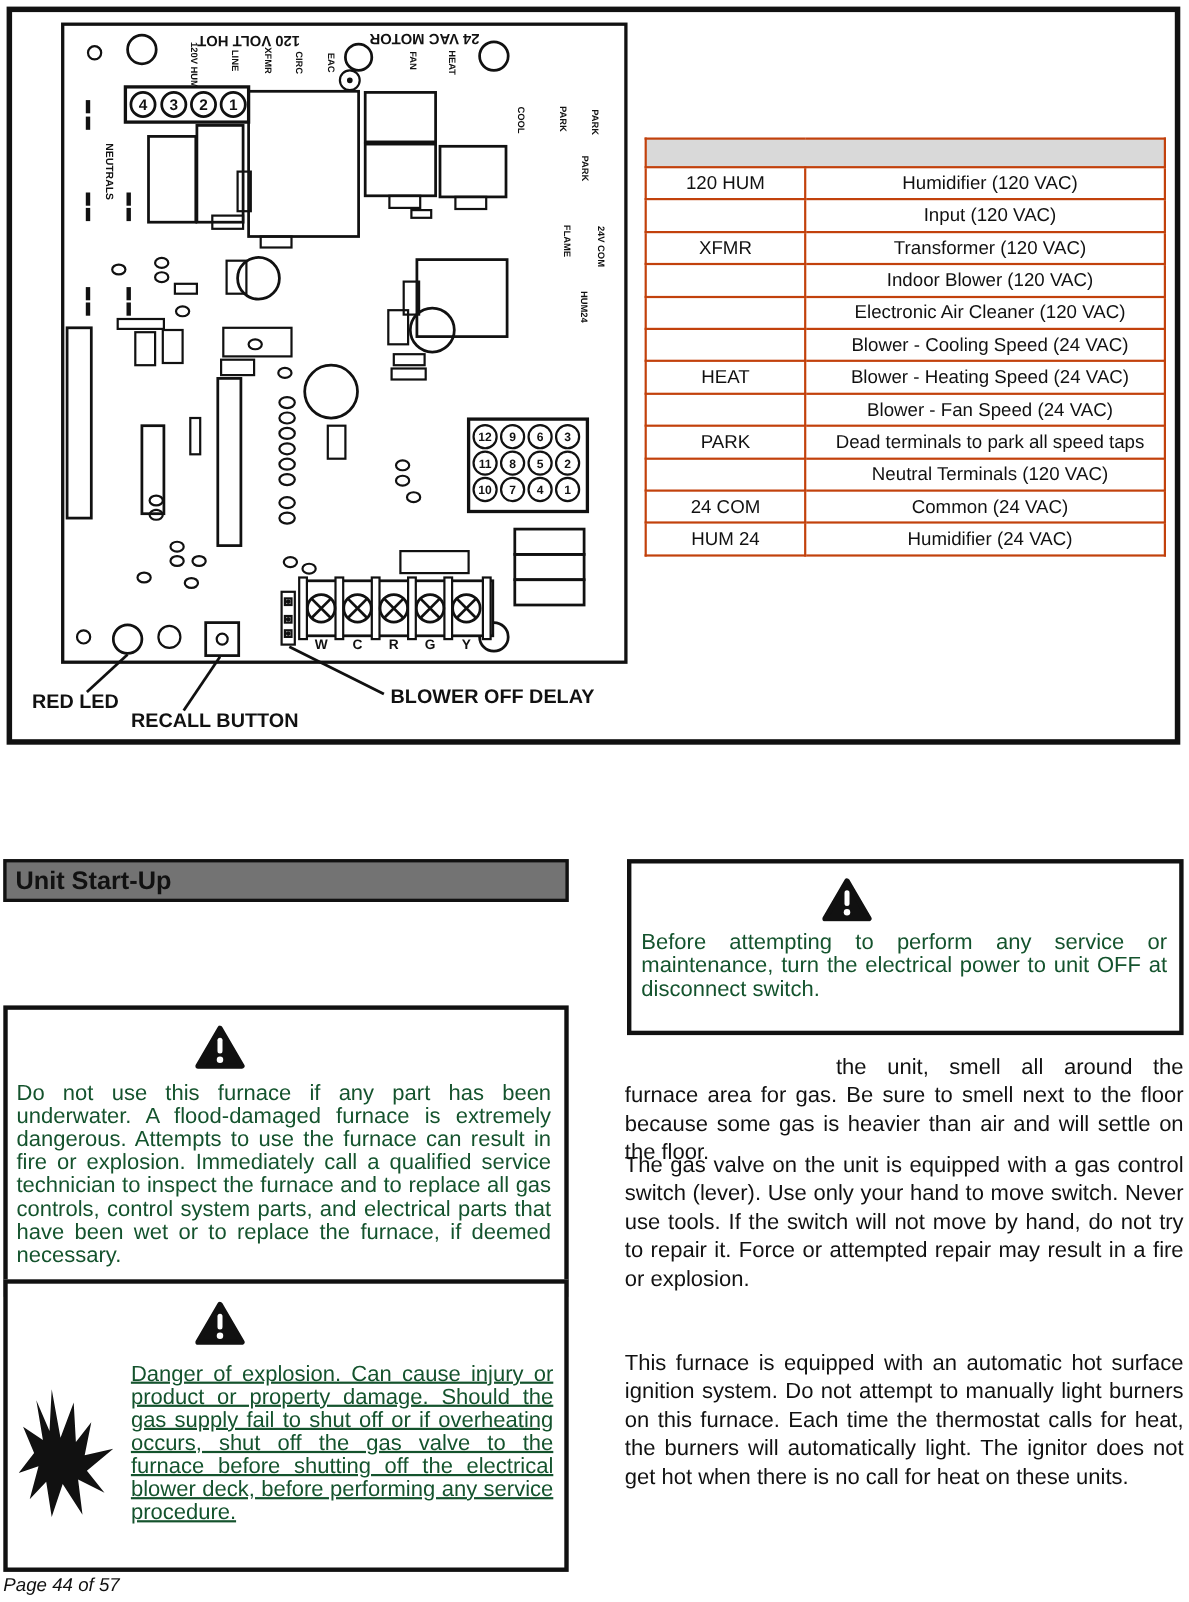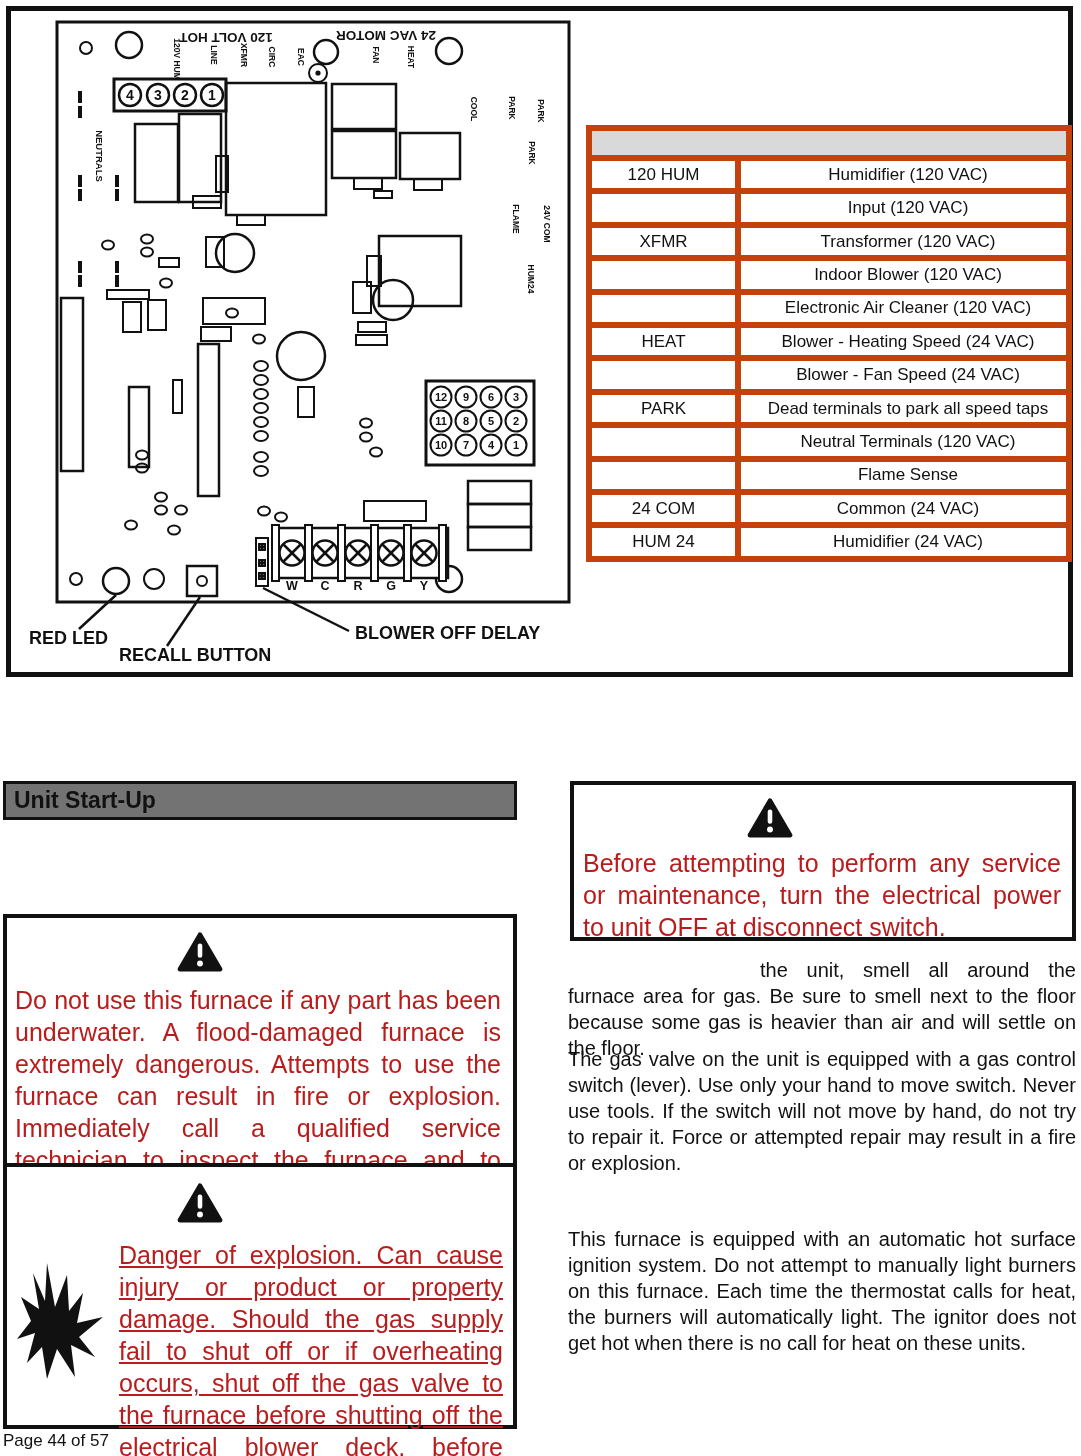--- a/index.html
+++ b/index.html
@@ -7,52 +7,52 @@
   .page{position:relative;width:1081px;height:1456px;background:#fff;overflow:hidden;}
 
   
   .fig-frame{position:absolute;left:6px;top:6px;width:1057px;height:661px;border:5px solid #111;background:#fff;}
   .board-svg{position:absolute;left:0;top:0;width:1057px;height:661px;}
   .blab{font-family:"Liberation Sans", sans-serif;font-weight:bold;fill:#111;}
 
   
   .term-table{position:absolute;left:586px;top:125px;border-collapse:collapse;table-layout:fixed;
               font-size:17px;color:#111;background:#fff;}
-  .term-table td,.term-table th{border:6px solid #c2410c;height:27.4px;padding:0;line-height:1.05;}
+  .term-table td,.term-table th{border:2px solid #c2410c;height:27.4px;padding:0;line-height:1.05;}
   .term-table th{background:#d9d9d9;height:24px;}
   .term-table td.term{width:143px;text-align:center;}
   .term-table td.desc{width:316px;text-align:center;padding-left:9px;}
 
   
   .section-bar{position:absolute;left:3px;top:781px;width:508px;height:33px;background:#737373;
                border:3px solid #111;display:flex;align-items:center;}
   .section-bar span{font-size:23px;font-weight:bold;padding-left:8px;letter-spacing:0;}
 
   
   .wbox{position:absolute;background:#fff;border:4px solid #111;}
   .wbox1{left:3px;top:914px;width:506px;height:257px;text-decoration:underline;}
   .wbox2{left:3px;top:1163px;width:506px;height:258px;}
   .wbox3{left:570px;top:781px;width:498px;height:152px;}
   .warn-tri{position:absolute;width:46px;height:40px;}
-  .wtext{position:absolute;font-size:25px;line-height:32px;text-align:justify;color:#b91c1c;}
+  .wtext{position:absolute;font-size:20px;line-height:21px;text-align:justify;color:#14532d;}
   .wtext1{left:8px;top:66px;width:486px;}
   .wtext2{left:112px;top:72px;width:384px;text-decoration:underline;}
   .wtext3{left:9px;top:62px;width:478px;}
   .explosion-icon{position:absolute;left:10px;top:94px;width:86px;height:118px;}
 
   
   .para{position:absolute;left:568px;width:508px;font-size:20px;line-height:26px;
         text-align:justify;color:#111;}
   .para-indent{text-indent:192px;}
   .p1{top:957px;}
   .p2{top:1046px;}
   .p3{top:1226px;}
 
   
-  .footer{position:absolute;left:3px;top:1431px;font-size:17px;color:#111;}
+  .footer{position:absolute;left:3px;top:1431px;font-size:17px;color:#111;font-style:italic;}
 </style>
 </head>
 <body>
 
 <div class="page">
 
   <div class="fig-frame">
 
     <svg class="board-svg" viewBox="0 0 1057 661">
       <g fill="none" stroke="#111" stroke-width="2">
@@ -289,38 +289,38 @@
         </tr>
     <tr>
           <td class="term"></td>
           <td class="desc">Indoor Blower (120 VAC)</td>
         </tr>
     <tr>
           <td class="term"></td>
           <td class="desc">Electronic Air Cleaner (120 VAC)</td>
         </tr>
     <tr>
+          <td class="term"></td>
+          <td class="desc">Blower - Cooling Speed (24 VAC)</td>
+        </tr>
+    <tr>
           <td class="term">HEAT</td>
           <td class="desc">Blower - Heating Speed (24 VAC)</td>
         </tr>
     <tr>
           <td class="term"></td>
           <td class="desc">Blower - Fan Speed (24 VAC)</td>
         </tr>
     <tr>
           <td class="term">PARK</td>
           <td class="desc">Dead terminals to park all speed taps</td>
         </tr>
     <tr>
           <td class="term"></td>
           <td class="desc">Neutral Terminals (120 VAC)</td>
-        </tr>
-    <tr>
-          <td class="term"></td>
-          <td class="desc">Flame Sense</td>
         </tr>
     <tr>
           <td class="term">24 COM</td>
           <td class="desc">Common (24 VAC)</td>
         </tr>
     <tr>
           <td class="term">HUM 24</td>
           <td class="desc">Humidifier (24 VAC)</td>
         </tr>
   </tbody>

